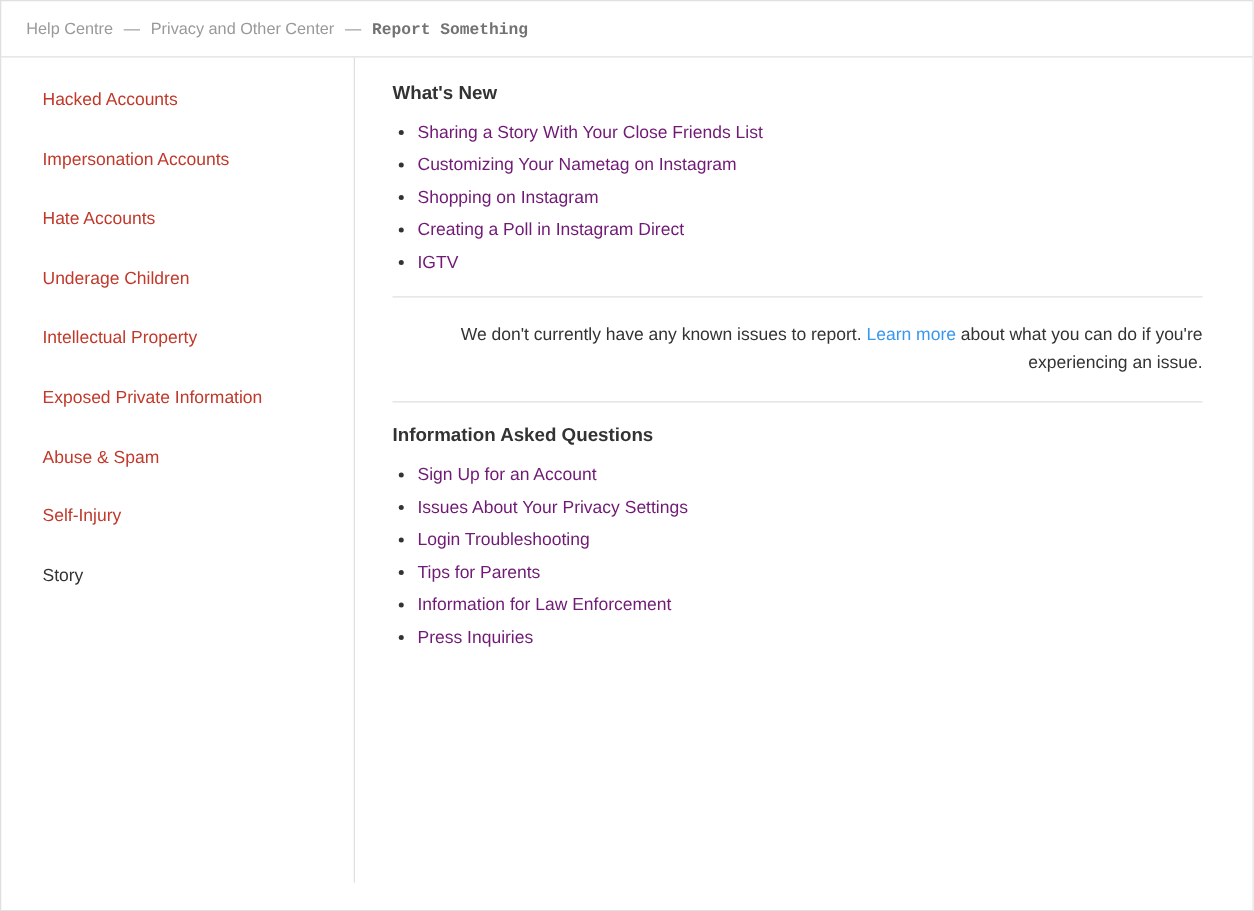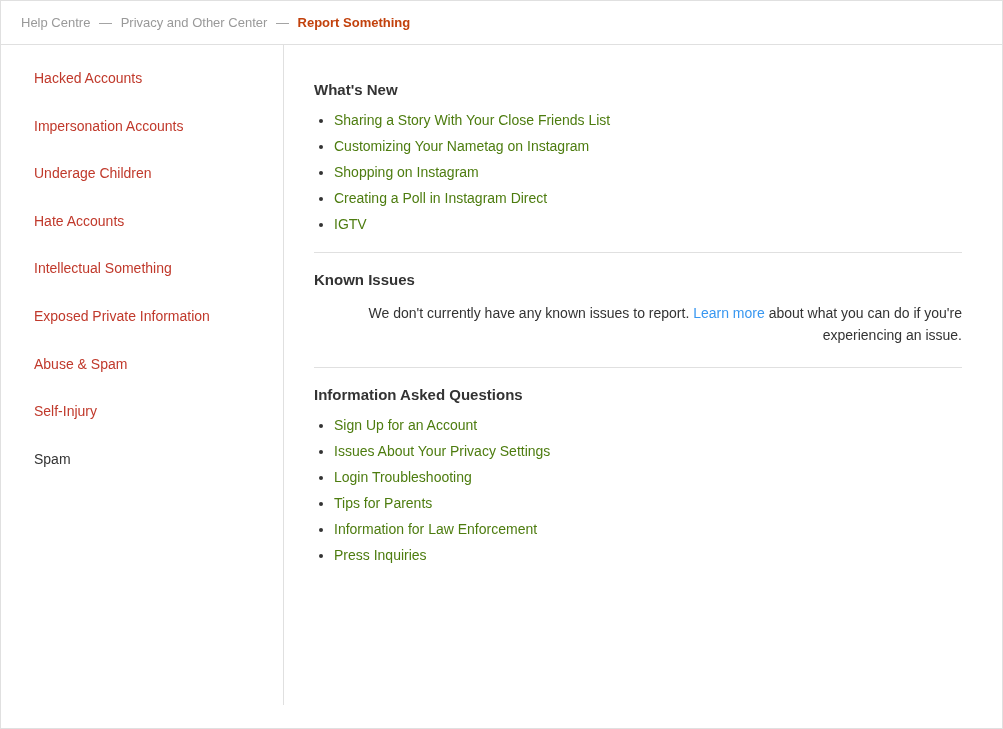--- a/index.html
+++ b/index.html
@@ -23,22 +23,23 @@
     }
 
     .header {
       padding: 14px 20px;
       border-bottom: 1px solid #e0e0e0;
       font-size: 13px;
       color: #999;
     }
 
     .header span.bold {
-      color: #c2410c;
+      color: #737373;
       font-weight: 600;
+      font-family: Liberation Mono, monospace;
     }
 
     .header span.sep {
       margin: 0 5px;
     }
 
     .content-area {
       display: flex;
       min-height: 660px;
       padding-left: 13px;
@@ -72,35 +73,35 @@
 
     .section-title {
       font-size: 15px;
       font-weight: 600;
       color: #333;
       margin-bottom: 14px;
       margin-top: 10px;
     }
 
     .section-title.first {
-      margin-top: 16px;
+      margin-top: 0;
     }
 
     .bullet-list {
       list-style: disc;
       padding-left: 20px;
       margin-bottom: 20px;
     }
 
     .bullet-list li {
       margin-bottom: 10px;
     }
 
     .bullet-list li a {
-      color: #4d7c0f;
+      color: #701a75;
       text-decoration: none;
       font-size: 14px;
     }
 
     .known-issues-text {
       font-size: 14px;
       color: #333;
       line-height: 1.6;
       margin-bottom: 20px;
       text-align: right;
@@ -129,45 +130,44 @@
     <span class="sep"> — </span>
     <span class="bold">Report Something</span>
   </div>
 
   <div class="content-area">
 
     <div class="sidebar">
 
     <div class="sidebar-item">Hacked Accounts</div>
         <div class="sidebar-item">Impersonation Accounts</div>
+        <div class="sidebar-item">Hate Accounts</div>
         <div class="sidebar-item">Underage Children</div>
-        <div class="sidebar-item">Hate Accounts</div>
-        <div class="sidebar-item">Intellectual Something</div>
+        <div class="sidebar-item">Intellectual Property</div>
         <div class="sidebar-item">Exposed Private Information</div>
         <div class="sidebar-item">Abuse &amp; Spam</div>
         <div class="sidebar-item">Self-Injury</div>
-        <div class="sidebar-item plain">Spam</div>
+        <div class="sidebar-item plain">Story</div>
       </div>
 
     <div class="main-content">
 
       <div class="section-title first">What's New</div>
 
       <ul class="bullet-list">
 
       <li><a href="#">Sharing a Story With Your Close Friends List</a></li>
           <li><a href="#">Customizing Your Nametag on Instagram</a></li>
           <li><a href="#">Shopping on Instagram</a></li>
           <li><a href="#">Creating a Poll in Instagram Direct</a></li>
           <li><a href="#">IGTV</a></li>
         </ul>
 
       <hr class="divider">
 
-      <div class="section-title">Known Issues</div>
 
       <p class="known-issues-text">
         <span>We don't currently have any known issues to report.</span>
         <a href="#">Learn more</a>
         <span>about what you can do if you're experiencing an issue.</span>
       </p>
 
       <hr class="divider">
 
       <div class="section-title">Information Asked Questions</div>

